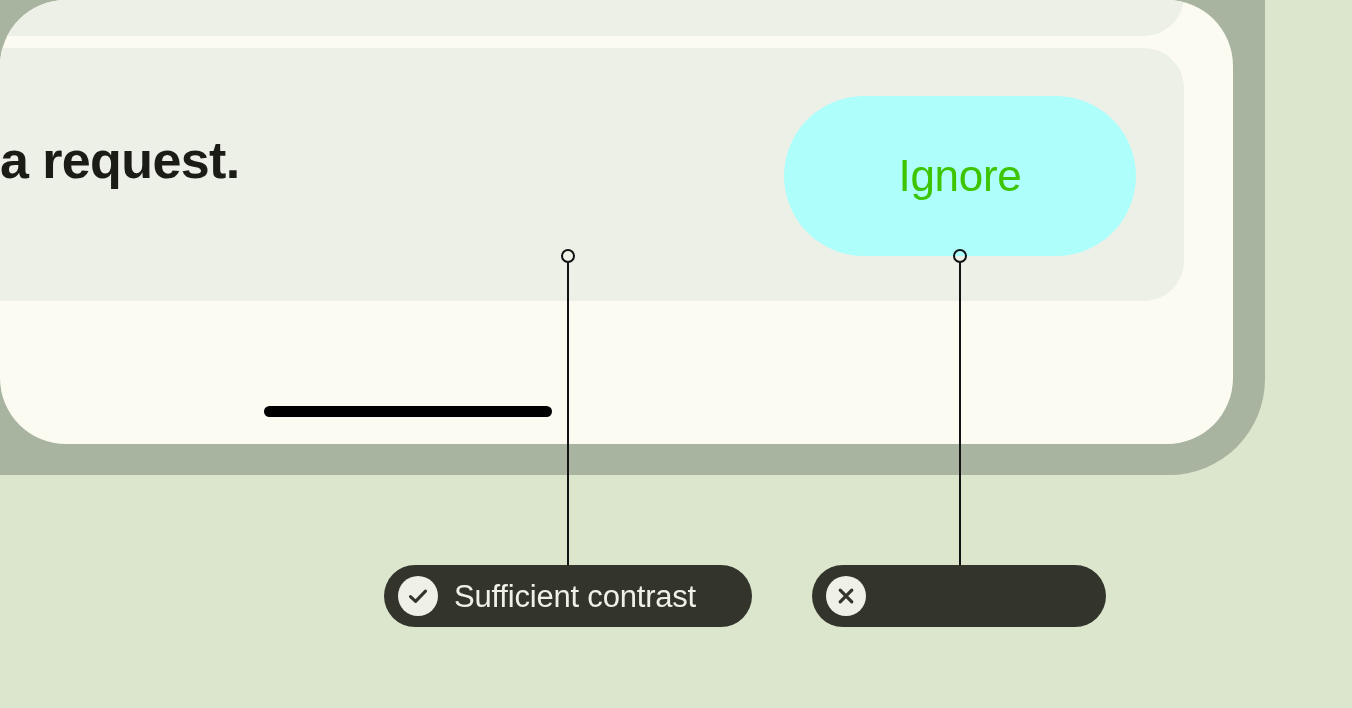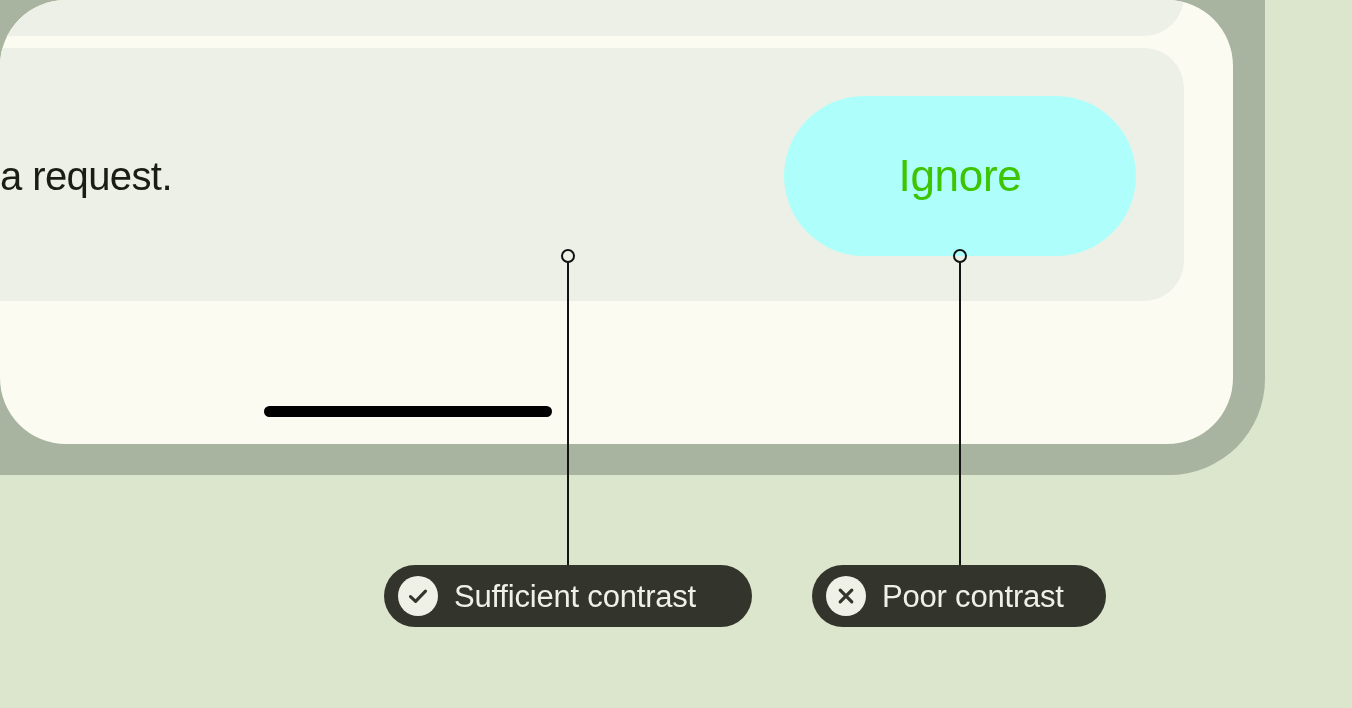--- a/index.html
+++ b/index.html
@@ -69,23 +69,23 @@
   #card-main {
     top: 48px;
     width: 1244px;
     height: 253px;
   }
 
   
   #message-text {
     position: absolute;
     left: 0px;
-    top: 146px;
-    font-size: 40px;
-    font-weight: 400;
+    top: 130px;
+    font-size: 52px;
+    font-weight: 700;
     letter-spacing: -0.6px;
     color: #1b1c15;
     white-space: nowrap;
     line-height: 60px;
   }
 
   
   .action-btn {
     position: absolute;
     border: none;
@@ -227,17 +227,16 @@
 
   <div class="callout" id="callout-poor">
     <div class="callout-dot"></div>
     <div class="callout-line"></div>
     <div class="callout-pill">
       <span class="callout-icon">
         <svg width="24" height="24" viewBox="0 0 24 24" aria-hidden="true">
           <path d="M6.2 6.2 L17.8 17.8 M17.8 6.2 L6.2 17.8" fill="none" stroke="#33342c" stroke-width="3.2" stroke-linecap="round"></path>
         </svg>
       </span>
-      <span class="callout-label">Poor contrast</span>
     </div>
   </div>
 
 </div>
 
 </body></html>

